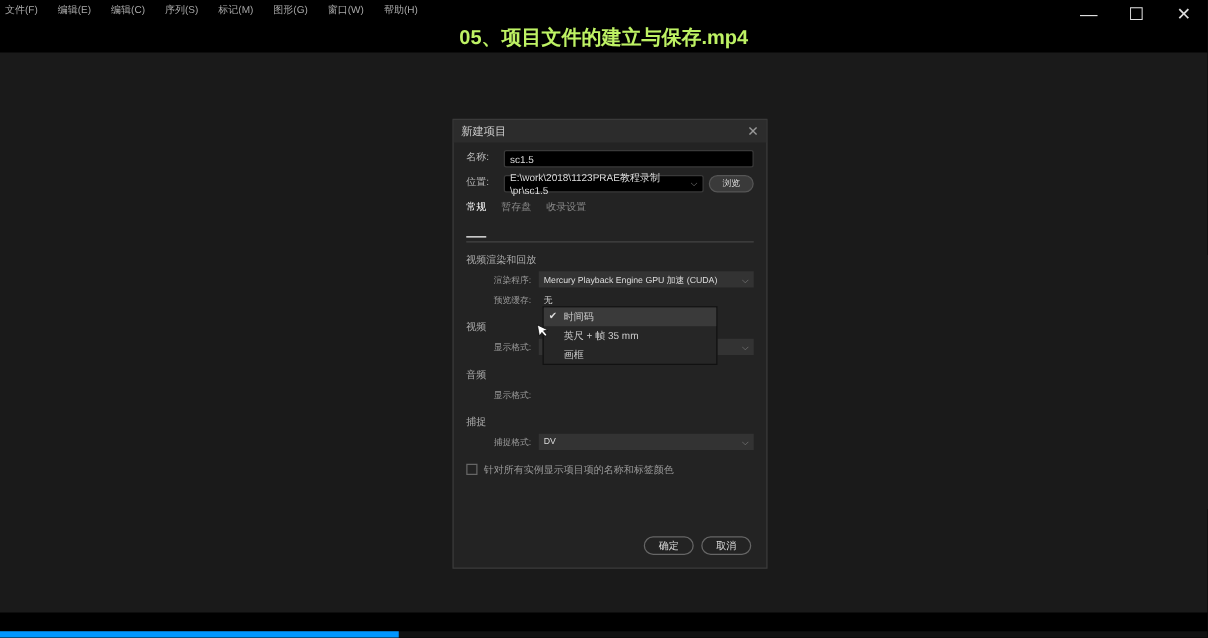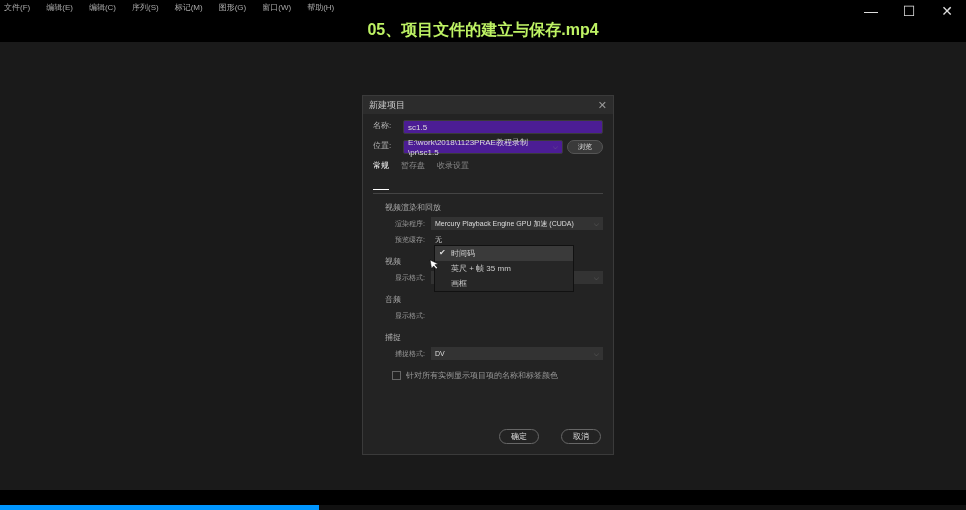--- a/index.html
+++ b/index.html
@@ -14,45 +14,45 @@
   
   .backdrop { position: absolute; top: 42px; left: 0; right: 0; bottom: 20px; background: #1a1a1a; }
   
   .dialog { position: absolute; top: 95px; left: 362px; width: 252px; height: 360px; background: #232323; border: 1px solid #3a3a3a; font-size: 9px; color: #aaa; }
   .dialog-titlebar { height: 18px; background: #2c2c2c; display: flex; align-items: center; justify-content: space-between; padding: 0 6px; font-size: 9px; color: #ccc; }
   .dialog-close { color: #999; font-size: 11px; }
   
   .dialog-body { padding: 6px 10px; }
   .row { display: flex; align-items: flex-start; margin-bottom: 6px; font-size: 9px; }
   .row-label { width: 30px; color: #bbb; font-size: 8px; }
-  .row-input { flex: 1; height: 14px; background: #4c1d95; border: 1px solid #3a3a3a; color: #ddd; padding: 0 4px; font-size: 8px; display: flex; align-items: center; border-radius: 2px; }
+  .row-input { flex: 1; height: 14px; background: #000000; border: 1px solid #3a3a3a; color: #ddd; padding: 0 4px; font-size: 8px; display: flex; align-items: center; border-radius: 2px; }
   .browse-btn { width: 36px; height: 14px; margin-left: 4px; background: #3a3a3a; border: 1px solid #555; border-radius: 7px; display: flex; align-items: center; justify-content: center; font-size: 7px; color: #ddd; }
   
   .tabs { display: flex; gap: 12px; border-bottom: 1px solid #444; margin: 2px 0 8px 0; padding-bottom: 3px; font-size: 8px; }
   .tabs span { color: #888; }
   .tabs .active { color: #fff; border-bottom: 1px solid #fff; padding-bottom: 18px; }
   
-  .section-label { font-size: 8px; color: #aaa; margin: 4px 12px; }
+  .section-label { font-size: 8px; color: #aaa; margin: 4px 0; }
   .field-row { display: flex; align-items: center; margin: 3px 0 3px 16px; font-size: 8px; }
   .field-label { width: 42px; color: #999; text-align: right; padding-right: 6px; font-size: 7px;}
   .field-select { flex: 1; height: 13px; background: #333; color: #ddd; padding: 0 4px; display: flex; align-items: center; justify-content: space-between; font-size: 7px;}
   .chev { color: #888; font-size: 7px;}
   
   .dropdown { position: absolute; top: 245px; left: 434px; width: 140px; background: #262626; border: 1px solid #111; z-index: 10; font-size: 8px; color: #ccc;}
   .dropdown-item { padding: 2px 5px 2px 16px; position: relative; }
   .dropdown-item.selected { background: #3a3a3a; }
   .dropdown-item .check { position: absolute; left: 4px; top: 2px; color: #ddd; }
   
   .cursor { position: absolute; top: 258px; left: 430px; color: #fff; z-index: 20; font-size: 10px; transform: rotate(-10deg);}
   .cursor svg { width: 12px; height: 12px; }
   
-  .checkbox-row { display: flex; align-items: center; margin-top: 10px; font-size: 8px; color: #999; margin-left: 19px;}
+  .checkbox-row { display: flex; align-items: center; margin-top: 10px; font-size: 8px; color: #999;}
   .chk { width: 9px; height: 9px; border: 1px solid #666; margin-right: 5px; }
   
-  .dialog-footer { position: absolute; bottom: 10px; right: 12px; display: flex; gap: 22px; text-align: center;}
+  .dialog-footer { position: absolute; bottom: 10px; right: 12px; display: flex; gap: 6px; text-align: center;}
   .dlg-btn { width: 40px; height: 15px; border: 1px solid #666; border-radius: 8px; display: flex; align-items: center; justify-content: center; font-size: 8px; color: #ddd;}
   
   .progress { position: absolute; bottom: 0; left: 0; right: 0; height: 5px; background: #111;}
   .progress-fill { height: 100%; width: 33%; background: #0096ff;}
 </style>
 </head>
 <body>
 
 <div class="menubar">
   <span>文件(F)</span>

